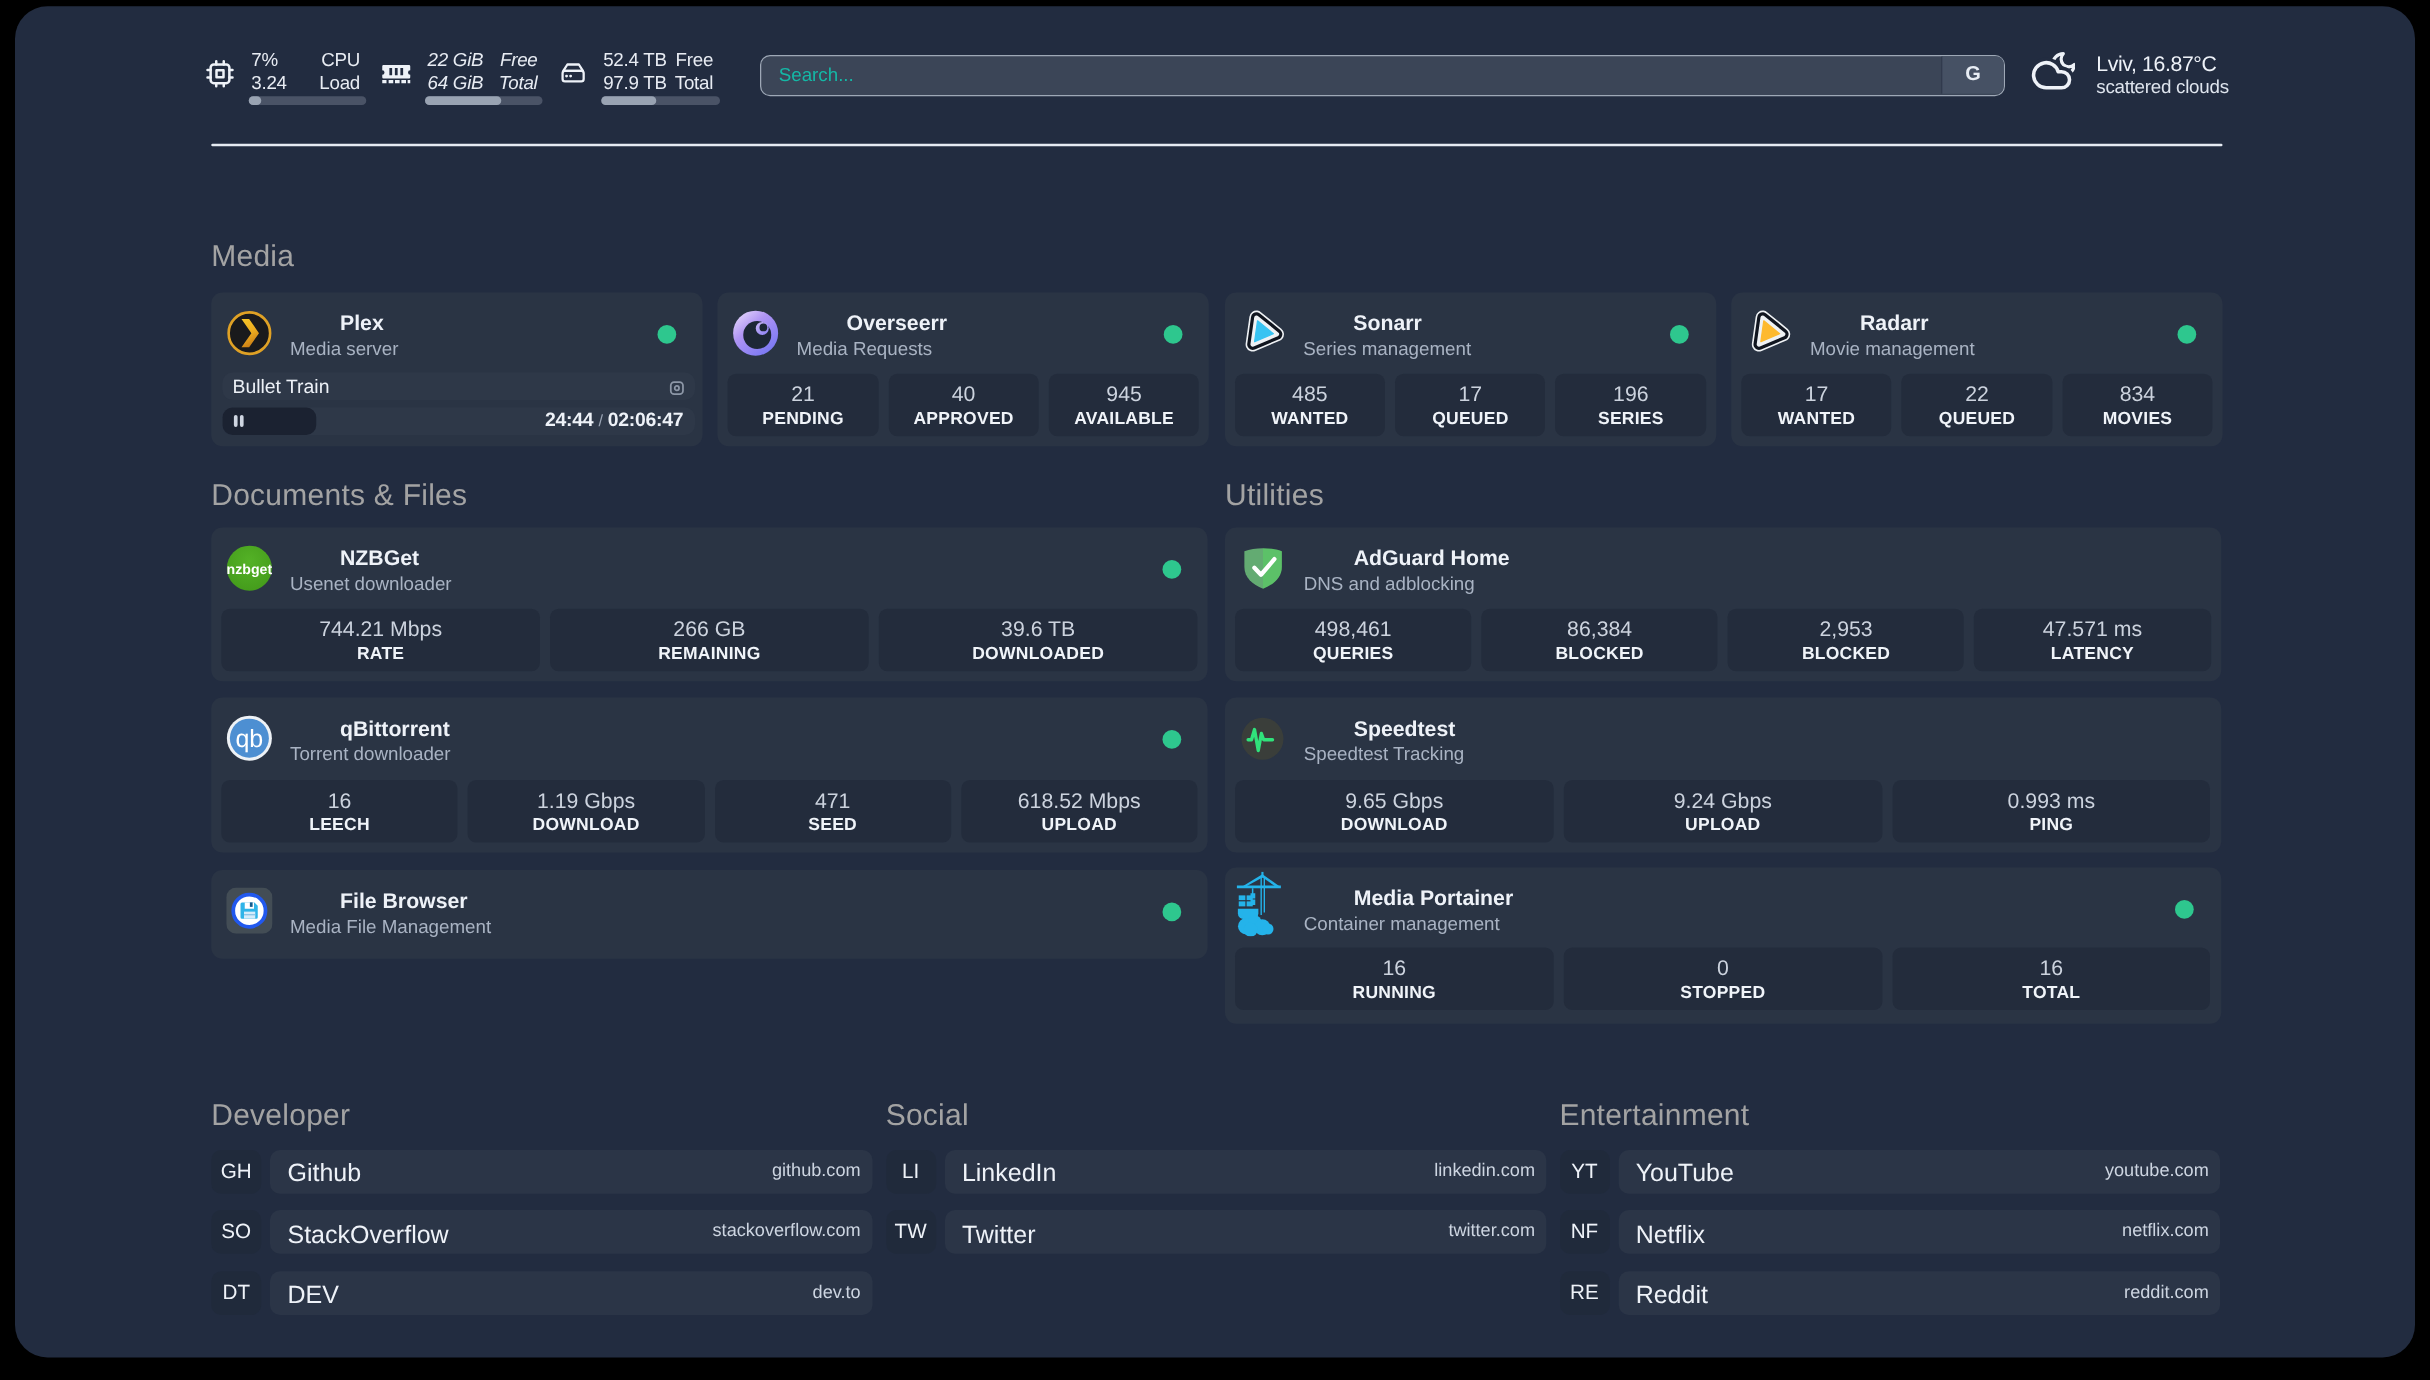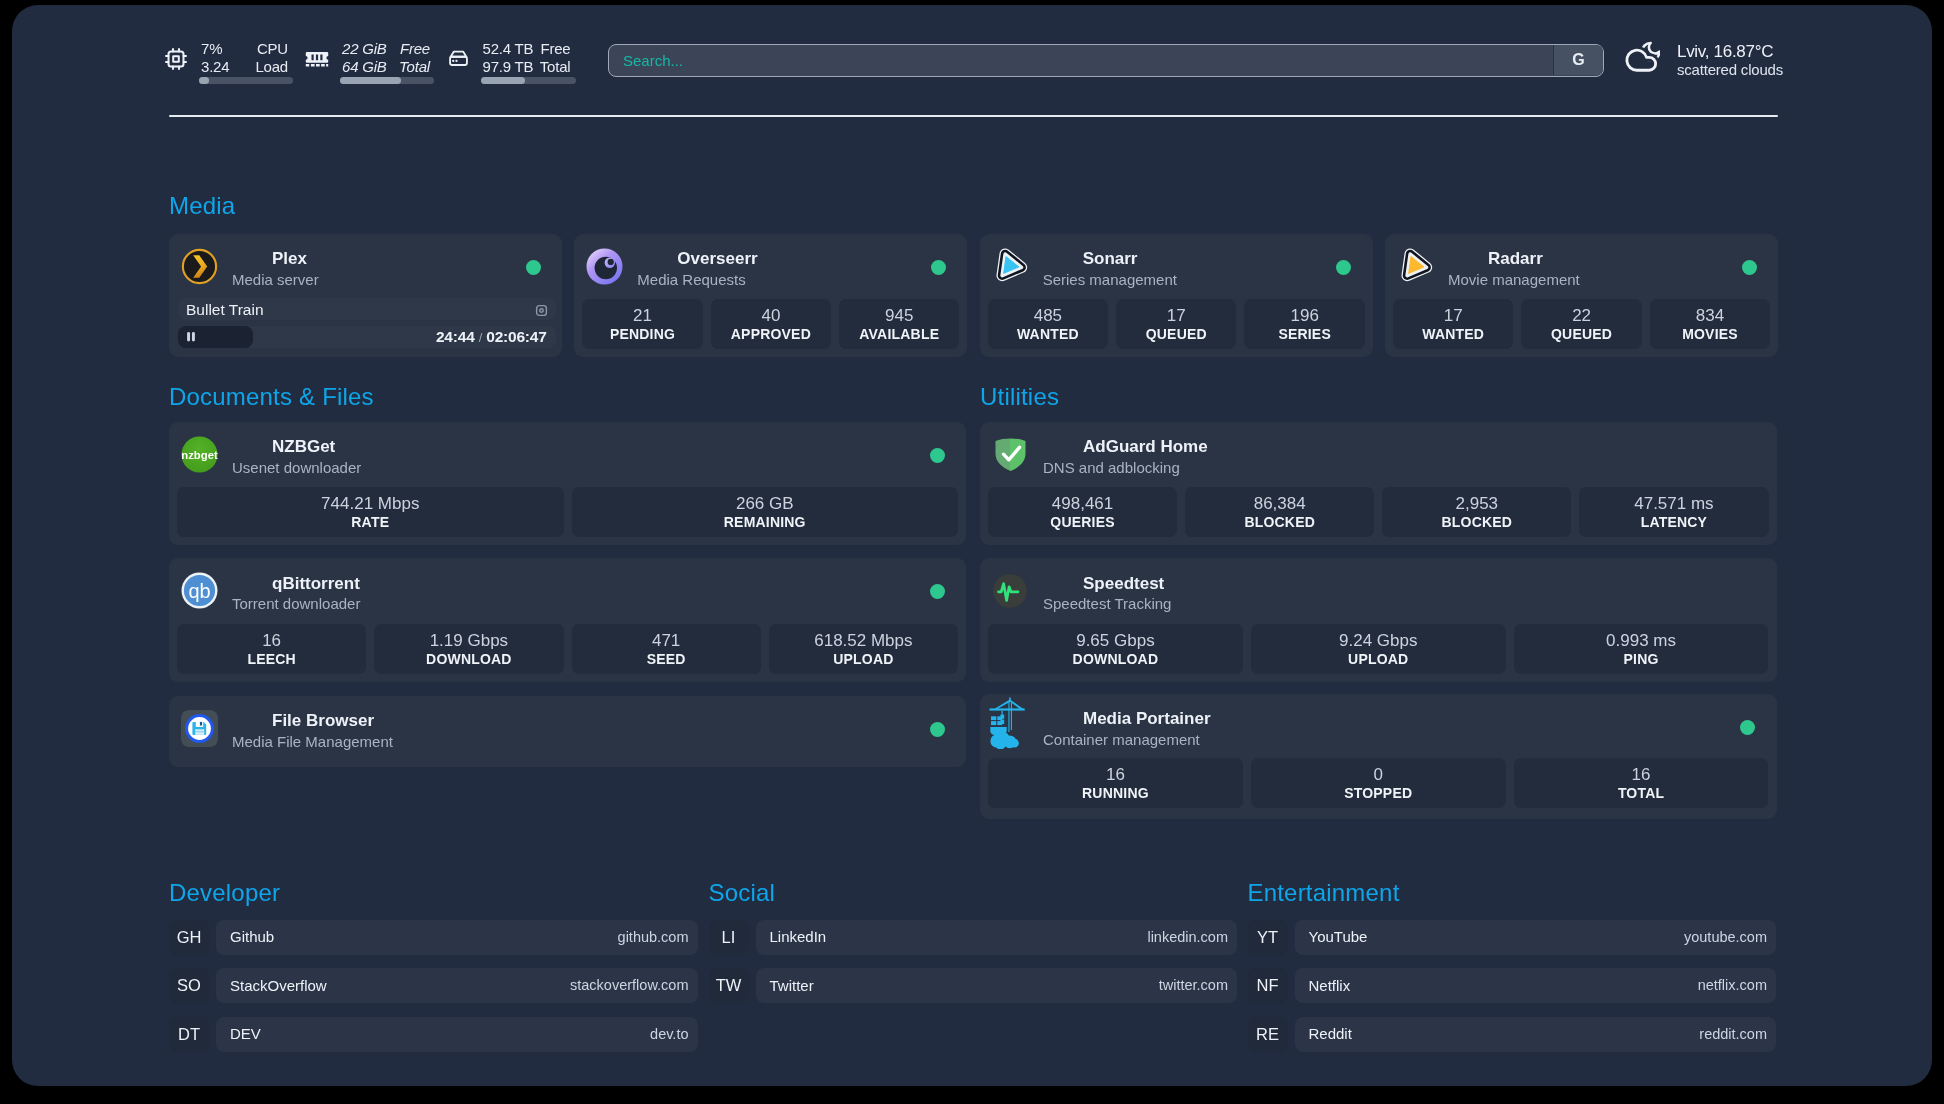--- a/index.html
+++ b/index.html
@@ -26,21 +26,21 @@
             border-left:1px solid #2a3345; border-radius:0 6px 6px 0;
             color:#e8edf4; font-size:16px; font-weight:bold; text-align:center; line-height:30px; }
 
   
   #weather-txt1 { position:absolute; left:1677px; top:42px; font-size:17px; line-height:20px; color:#eef2f8; letter-spacing:-0.3px; }
   #weather-txt2 { position:absolute; left:1677px; top:60.2px; font-size:15px; line-height:20px; color:#dfe5ee; letter-spacing:-0.2px; }
 
   #divider { position:absolute; left:169px; top:115px; width:1609px; height:2px; background:#e6ebf2; border-radius:1px; }
 
   
-  .heading { position:absolute; font-size:24px; line-height:24px; color:#0ea5e9; letter-spacing:0.2px; }
+  .heading { position:absolute; font-size:24px; line-height:24px; color:#a3a3a3; letter-spacing:0.2px; }
 
   
   .card { position:absolute; background:#2a3444; border-radius:9px; }
   .sicon { position:absolute; left:12px; top:14px; width:37px; height:37px; }
   .stitle { position:absolute; left:63px; top:14.3px; font-size:17px; font-weight:bold; color:#eef2f8; line-height:21px;margin-left:40px; }
   .sdesc  { position:absolute; left:63px; top:36.1px; font-size:15px; color:#a9b3c3; line-height:19px; }
   .dot { position:absolute; width:15px; height:15px; border-radius:50%; background:#2ec78e; top:26px; }
   .stats { position:absolute; left:8px; right:8px; bottom:8px; height:50px; display:flex; gap:8px; }
   .sb { flex:1; background:#232c3c; border-radius:7px; display:flex; flex-direction:column;
         align-items:center; justify-content:center; }
@@ -54,21 +54,21 @@
   .prow1 .t { position:absolute; left:8px; top:2.5px; font-size:15.5px; color:#edf1f7; }
   .pfill { position:absolute; left:0; top:0; width:75px; height:21.5px; background:#1b2231; border-radius:8px; }
   .ptime { position:absolute; right:9px; top:2.2px; font-size:15.5px; font-weight:bold; color:#eef2f8; letter-spacing:-0.2px; }
   .ptime .sep { font-weight:normal; color:#9aa4b4; font-size:13px; }
 
   
   .bm { position:absolute; width:528.5px; height:35px; }
   .bm .ab { position:absolute; left:0; top:0; width:40px; height:35px; background:#202a3b;
             border-radius:8px; color:#eef2f8; font-size:16.5px; text-align:center; line-height:35px; }
   .bm .main { position:absolute; left:47px; right:0; top:0; height:35px; background:#2b3547; border-radius:8px; }
-  .bm .nm { position:absolute; left:14px; top:8.5px; font-size:15px; color:#eef2f8; }
+  .bm .nm { position:absolute; left:14px; top:8.5px; font-size:20px; color:#eef2f8; }
   .bm .url { position:absolute; right:9px; top:9px; font-size:14.5px; color:#cdd5e1; }
 </style>
 </head>
 <body>
 <div id="page"></div>
 
 <div class="res" style="left:164px; width:129px;">
   <svg class="ricon" width="24" height="24" viewBox="0 0 24 24" fill="none" stroke="#eef2f8" stroke-width="2" stroke-linecap="round" stroke-linejoin="round">
     <rect x="4.5" y="4.5" width="15" height="15" rx="2.5"></rect>
       <rect x="9.2" y="9.2" width="5.6" height="5.6"></rect>
@@ -295,20 +295,24 @@
     <div class="sdesc">Usenet downloader</div>
   <div class="dot" style="right:21.5px;"></div>
   <div class="stats">
     <div class="sb">
         <div class="v">744.21 Mbps</div>
         <div class="l">RATE</div>
       </div>
     <div class="sb">
         <div class="v">266 GB</div>
         <div class="l">REMAINING</div>
+      </div>
+    <div class="sb">
+        <div class="v">39.6 TB</div>
+        <div class="l">DOWNLOADED</div>
       </div>
   </div>
 </div>
 
 <div class="card" style="left:980px; top:421.6px; width:796.5px; height:123.8px;">
   <div class="sicon">
     <svg width="37" height="37" viewBox="0 0 37 37">
       <defs>
           <linearGradient id="adg" x1="0" y1="0" x2="1" y2="0">
         <stop offset="0.5" stop-color="#63ab72"></stop>

